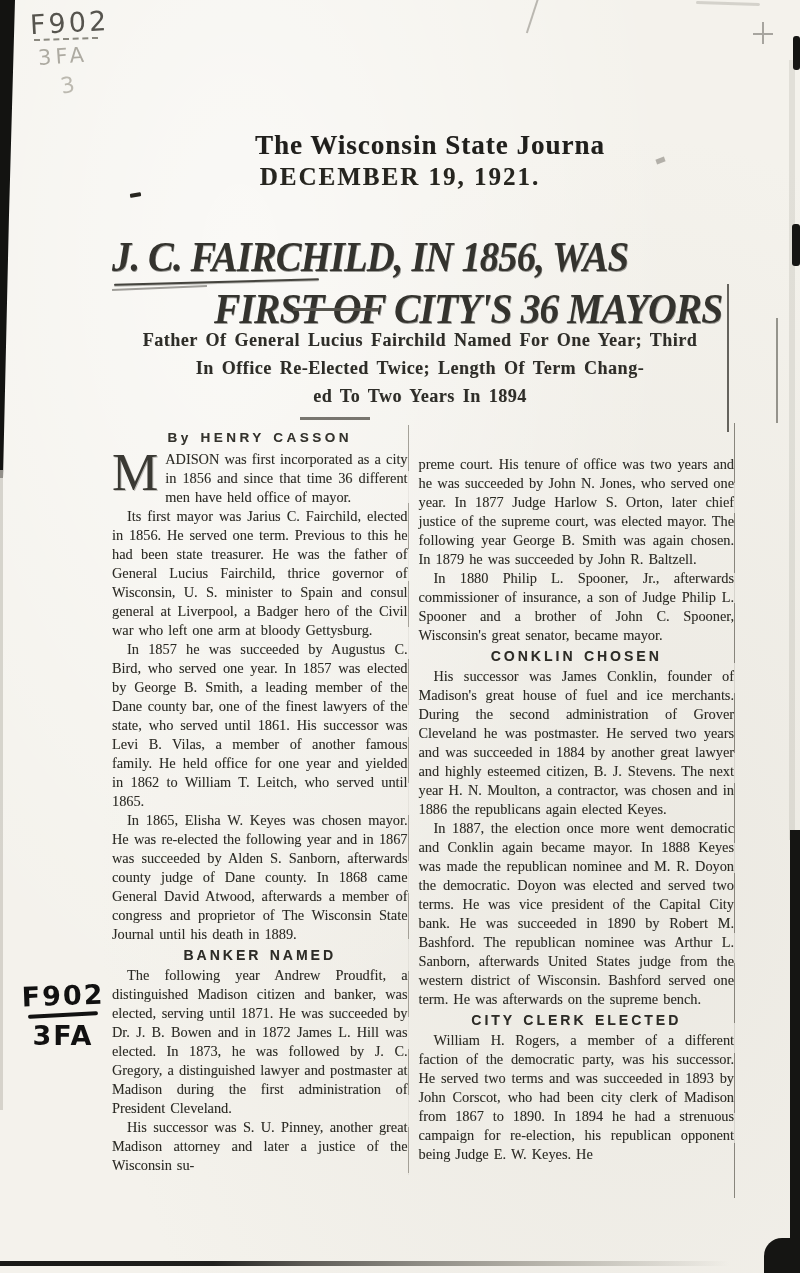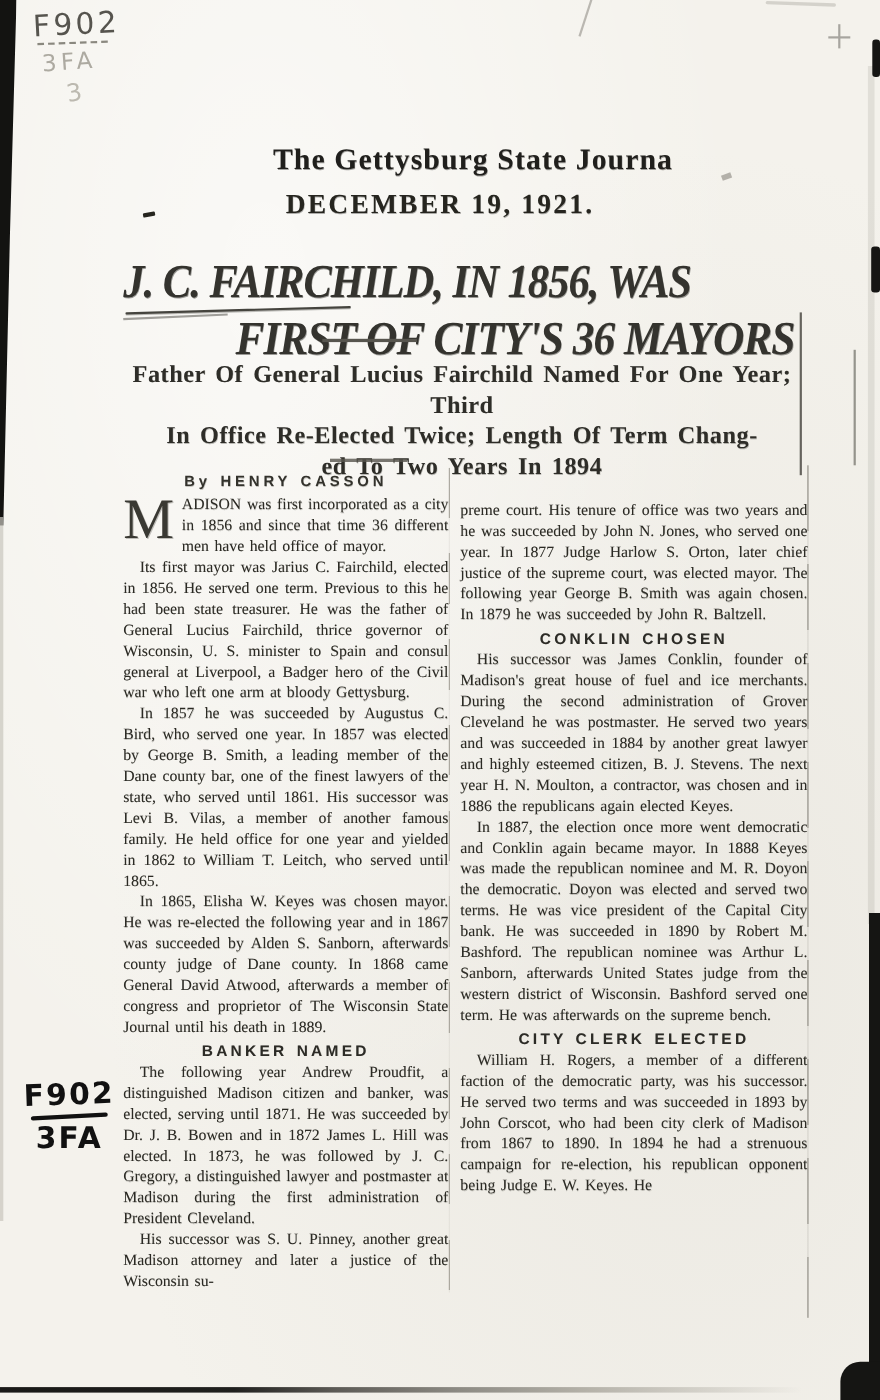--- a/index.html
+++ b/index.html
@@ -38,37 +38,37 @@
   .hw-top .u1{display:block;width:64px;height:0;border-bottom:2px dashed #8a887f;margin:1px 0 2px 4px;transform:rotate(-2deg);}
   .hw-top .code2{font-size:21px;color:#9b988e;letter-spacing:4px;transform:rotate(-4deg);display:block;margin-left:8px;opacity:.8;}
   .hw-top .code3{font-size:22px;color:#aeaba0;display:block;margin-left:30px;transform:rotate(-10deg);opacity:.8;}
   .hw-mid{position:absolute;left:18px;top:980px;width:90px;text-align:center;}
   .hw-mid .code1{font-size:27px;font-weight:bold;color:#111;letter-spacing:2px;display:block;transform:rotate(-2deg);}
   .hw-mid .u1{display:block;width:70px;height:4px;background:#111;margin:2px auto 3px;transform:rotate(-3deg);border-radius:2px;}
   .hw-mid .code2{font-size:27px;font-weight:bold;color:#111;letter-spacing:2px;display:block;}
   
   .masthead{position:absolute;left:140px;top:130px;width:580px;text-align:center;}
   .mast-title{font-size:27px;font-weight:bold;letter-spacing:1px;color:#201f1c;text-shadow:.4px .4px 0 rgba(32,31,28,.4);}
-  .mast-date{font-size:25px;font-weight:bold;letter-spacing:2px;color:#26251f;margin-top:12px;margin-right:60px;text-shadow:.4px .4px 0 rgba(32,31,28,.35);}
+  .mast-date{font-size:25px;font-weight:bold;letter-spacing:2px;color:#26251f;margin-top:2px;margin-right:60px;text-shadow:.4px .4px 0 rgba(32,31,28,.35);}
   
   .headline{position:absolute;left:112px;top:208px;width:640px;margin-top:24px;}
   .hl{font-style:italic;font-weight:bold;font-size:43px;letter-spacing:-1px;color:#34332e;
       text-shadow:.6px .6px 0 rgba(40,39,35,.45);white-space:nowrap;}
   .hl1{transform:scaleX(.90);transform-origin:left top;}
   .hl2{margin-left:102px;margin-top:3px;transform:scaleX(.92);transform-origin:left top;}
   .hl-underline{position:absolute;left:2px;top:49px;width:205px;height:2px;background:#45443e;transform:rotate(-1.6deg);border-radius:1px;box-shadow:0 1px 0 rgba(69,68,62,.35);}
   .hl-underline2{position:absolute;left:0px;top:55px;width:95px;height:1.5px;background:#45443e;opacity:.5;transform:rotate(-2.5deg);}
   .hl-vrule{position:absolute;left:615px;top:52px;width:2px;height:148px;background:#4c4a44;opacity:.85;}
   .short-rule{position:absolute;left:293px;height:3px;width:86px;background:#57554e;}
   .short-rule.r1{top:308px;}
   .short-rule.r2{top:417px;width:70px;left:300px;opacity:.8;}
   .sub-vrule{position:absolute;left:776px;top:318px;width:1.5px;height:105px;background:#6e6c64;opacity:.7;}
   
   .subhead{position:absolute;left:100px;top:326px;width:640px;text-align:center;}
-  .subhead .line{font-size:22px;font-weight:bold;color:#2e2d28;letter-spacing:.5px;word-spacing:3px;line-height:28px;text-shadow:.4px .4px 0 rgba(46,45,40,.3);}
+  .subhead .line{font-size:18px;font-weight:bold;color:#2e2d28;letter-spacing:.5px;word-spacing:3px;line-height:28px;text-shadow:.4px .4px 0 rgba(46,45,40,.3);}
   
   .columns{position:absolute;left:112px;top:415px;width:622px;display:flex;}
   .col{font-size:14.3px;line-height:19px;text-align:justify;color:#2b2a24;
        text-shadow:.3px .3px 0 rgba(43,42,36,.25);word-spacing:1.5px;}
   .col-left{width:296px;padding-top:13px;}
   .col-right{width:316px;padding-left:10px;margin-top:40px;}
   .col-divider{width:1px;background:repeating-linear-gradient(to bottom,rgba(138,134,124,.75) 0 46px,rgba(138,134,124,.12) 46px 78px);margin-top:10px;}
   .col-rule-right{position:absolute;left:622px;top:8px;width:1px;height:775px;
        background:repeating-linear-gradient(to bottom,rgba(110,107,98,.8) 0 60px,rgba(110,107,98,.2) 60px 90px);}
   .byline{font-family:"Liberation Sans", sans-serif;font-size:13.5px;font-weight:bold;letter-spacing:3.5px;text-align:center;color:#33322c;margin-bottom:3px;white-space:nowrap;}
@@ -102,21 +102,21 @@
     <span class="code2">3FA</span>
     <span class="code3">3</span>
   </div>
   <div class="hw-mid hand">
     <span class="code1">F902</span>
     <span class="u1"></span>
     <span class="code2">3FA</span>
   </div>
 
   <div class="masthead">
-    <div class="mast-title">The Gettysburg State Journa</div>
+    <div class="mast-title">The Wisconsin State Journa</div>
     <div class="mast-date">DECEMBER 19, 1921.</div>
   </div>
 
   <div class="headline">
     <div class="hl hl1">J. C. FAIRCHILD, IN 1856, WAS</div>
     <div class="hl hl2">FIRST OF CITY'S 36 MAYORS</div>
     <div class="hl-underline"></div>
     <div class="hl-underline2"></div>
     <div class="hl-vrule"></div>
   </div>
@@ -137,20 +137,21 @@
         <p class="para indent">Its first mayor was Jarius C. Fairchild, elected in 1856. He served one term. Previous to this he had been state treasurer. He was the father of General Lucius Fairchild, thrice governor of Wisconsin, U. S. minister to Spain and consul general at Liverpool, a Badger hero of the Civil war who left one arm at bloody Gettysburg.</p>
         <p class="para indent">In 1857 he was succeeded by Augustus C. Bird, who served one year. In 1857 was elected by George B. Smith, a leading member of the Dane county bar, one of the finest lawyers of the state, who served until 1861. His successor was Levi B. Vilas, a member of another famous family. He held office for one year and yielded in 1862 to William T. Leitch, who served until 1865.</p>
         <p class="para indent">In 1865, Elisha W. Keyes was chosen mayor. He was re-elected the following year and in 1867 was succeeded by Alden S. Sanborn, afterwards county judge of Dane county. In 1868 came General David Atwood, afterwards a member of congress and proprietor of The Wisconsin State Journal until his death in 1889.</p>
         <div class="section-heading">BANKER NAMED</div>
         <p class="para indent">The following year Andrew Proudfit, a distinguished Madison citizen and banker, was elected, serving until 1871. He was succeeded by Dr. J. B. Bowen and in 1872 James L. Hill was elected. In 1873, he was followed by J. C. Gregory, a distinguished lawyer and postmaster at Madison during the first administration of President Cleveland.</p>
         <p class="para indent">His successor was S. U. Pinney, another great Madison attorney and later a justice of the Wisconsin su-</p>
       </div>
     <div class="col-divider"></div>
     <div class="col col-right" id="col-right">
         <p class="para">preme court. His tenure of office was two years and he was succeeded by John N. Jones, who served one year. In 1877 Judge Harlow S. Orton, later chief justice of the supreme court, was elected mayor. The following year George B. Smith was again chosen. In 1879 he was succeeded by John R. Baltzell.</p>
+        <p class="para indent">In 1880 Philip L. Spooner, Jr., afterwards commissioner of insurance, a son of Judge Philip L. Spooner and a brother of John C. Spooner, Wisconsin's great senator, became mayor.</p>
         <div class="section-heading">CONKLIN CHOSEN</div>
         <p class="para indent">His successor was James Conklin, founder of Madison's great house of fuel and ice merchants. During the second administration of Grover Cleveland he was postmaster. He served two years and was succeeded in 1884 by another great lawyer and highly esteemed citizen, B. J. Stevens. The next year H. N. Moulton, a contractor, was chosen and in 1886 the republicans again elected Keyes.</p>
         <p class="para indent">In 1887, the election once more went democratic and Conklin again became mayor. In 1888 Keyes was made the republican nominee and M. R. Doyon the democratic. Doyon was elected and served two terms. He was vice president of the Capital City bank. He was succeeded in 1890 by Robert M. Bashford. The republican nominee was Arthur L. Sanborn, afterwards United States judge from the western district of Wisconsin. Bashford served one term. He was afterwards on the supreme bench.</p>
         <div class="section-heading">CITY CLERK ELECTED</div>
         <p class="para indent">William H. Rogers, a member of a different faction of the democratic party, was his successor. He served two terms and was succeeded in 1893 by John Corscot, who had been city clerk of Madison from 1867 to 1890. In 1894 he had a strenuous campaign for re-election, his republican opponent being Judge E. W. Keyes. He</p>
       </div>
     <div class="col-rule-right"></div>
   </div>
 
 </div>

